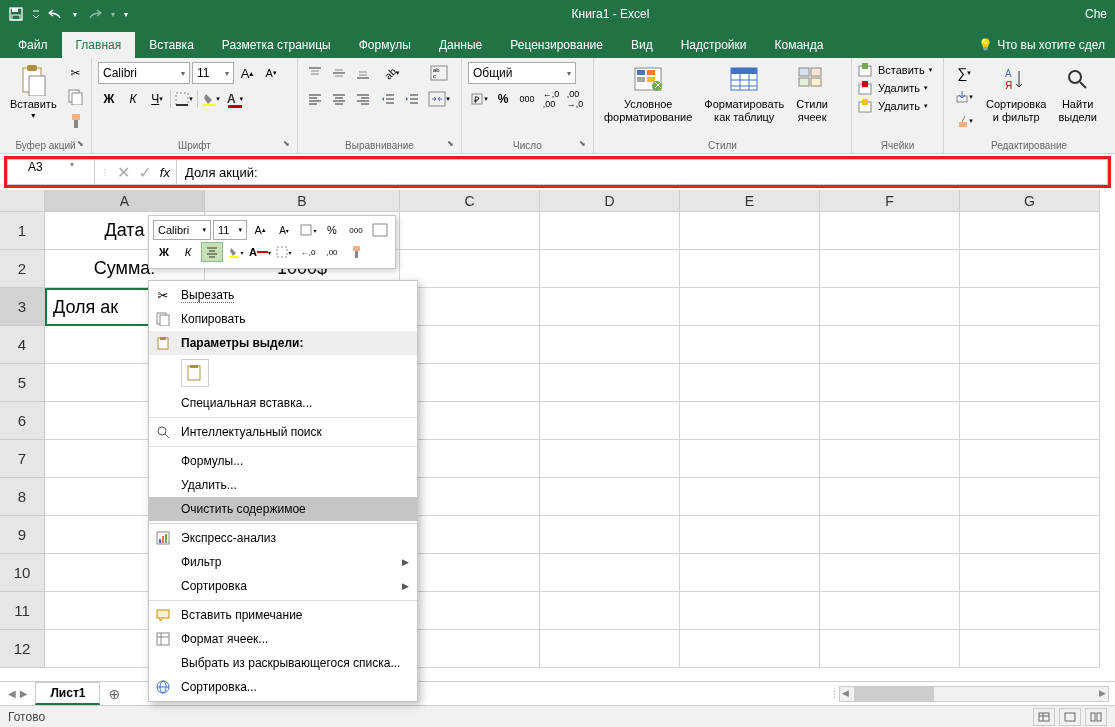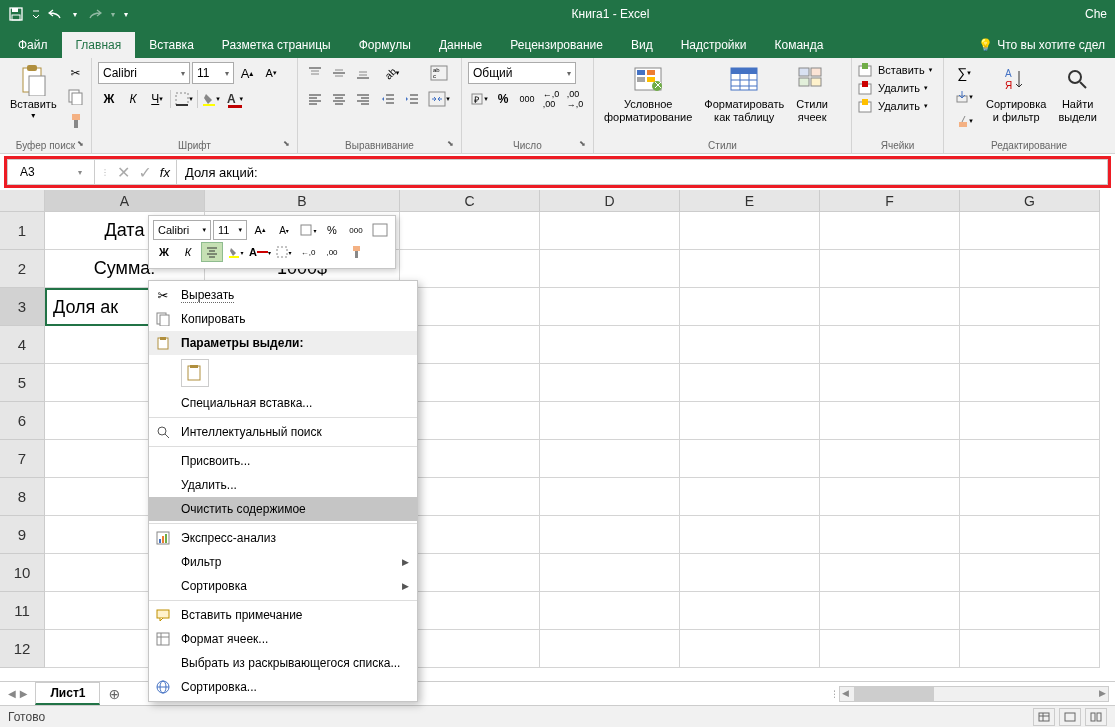--- a/index.html
+++ b/index.html
@@ -24,21 +24,21 @@
 .icon-box { width: 32px; height: 32px; display: flex; align-items: center; justify-content: center; }
 .small-btns { display: flex; flex-direction: column; gap: 2px; }
 .small-row { display: flex; gap: 2px; align-items: center; }
 .sbtn { width: 22px; height: 22px; display: flex; align-items: center; justify-content: center; cursor: pointer; font-size: 12px; }
 .combo { height: 22px; border: 1px solid #ababab; background: #fff; font-size: 12px; padding: 0 4px; display: flex; align-items: center; justify-content: space-between; }
 .combo-arrow { font-size: 8px; color: #666; margin-left: 4px; }
 .font-combo { width: 92px; }
 .size-combo { width: 42px; }
 .num-combo { width: 108px; }
 .formula-bar-wrap { border: 3px solid #ed1c24; margin: 2px 4px; display: flex; height: 32px; align-items: stretch; }
-.namebox { width: 88px; border: 1px solid #ccc; display: flex; align-items: center; padding: 0 12px; font-size: 12px; background: #fff; justify-content: space-between; }
+.namebox { width: 88px; border: 1px solid #ccc; display: flex; align-items: flex-start; padding: 0 20px; font-size: 12px; background: #fff; justify-content: space-between; }
 .fb-btns { display: flex; align-items: center; border: 1px solid #ccc; border-left: none; padding: 0 6px; gap: 8px; background: #fff; }
 .fb-input { flex: 1; border: 1px solid #ccc; border-left: none; display: flex; align-items: center; padding: 0 8px; font-size: 13px; background: #fff; }
 .sheet-area { position: relative; }
 .col-headers { display: flex; height: 22px; }
 .corner { width: 45px; border-right: 1px solid #ccc; border-bottom: 1px solid #ccc; background: #e6e6e6; }
 .col-h { border-right: 1px solid #ccc; border-bottom: 1px solid #ccc; background: #e6e6e6; text-align: center; font-size: 14px; line-height: 22px; color: #333; }
 .col-h.sel { background: #d2d2d2; }
 .row { display: flex; height: 38px; }
 .row-h { width: 45px; border-right: 1px solid #ccc; border-bottom: 1px solid #ccc; background: #e6e6e6; text-align: center; font-size: 15px; display: flex; align-items: center; justify-content: center; color: #333; }
 .row-h.sel { background: #d2d2d2; }
@@ -151,21 +151,21 @@
             </svg>
         </div>
         <div class="sbtn">
           <svg width="16" height="16">
               <rect x="4" y="1" width="8" height="6" fill="#f4b183"></rect>
               <rect x="6" y="7" width="4" height="8" fill="#888"></rect>
             </svg>
         </div>
       </div>
     </div>
-    <div class="group-label">Буфер поиск</div>
+    <div class="group-label">Буфер акций</div>
     <div class="group-dialog">⬊</div>
   </div>
 
   <div class="group" style="width:206px;">
     <div class="group-body" style="flex-direction:column;gap:4px;">
       <div class="small-row">
         <div class="combo font-combo">
             <span>Calibri</span>
             <span class="combo-arrow">▾</span>
           </div>
@@ -716,21 +716,21 @@
           <svg width="14" height="14">
             <circle cx="6" cy="6" r="4" fill="none" stroke="#555"></circle>
             <line x1="9" y1="9" x2="13" y2="13" stroke="#555"></line>
           </svg>
         </div>
         <div class="cm-label">Интеллектуальный поиск</div>
       </div>
     <div style="height:1px;background:#ddd;margin:2px 0;"></div>
     <div class="cm-item">
         <div class="cm-icon"></div>
-        <div class="cm-label">Присвоить...</div>
+        <div class="cm-label">Формулы...</div>
       </div>
     <div class="cm-item">
         <div class="cm-icon"></div>
         <div class="cm-label">Удалить...</div>
       </div>
     <div class="cm-item hover">
         <div class="cm-icon"></div>
         <div class="cm-label">Очистить содержимое</div>
       </div>
     <div style="height:1px;background:#ddd;margin:2px 0;"></div>

